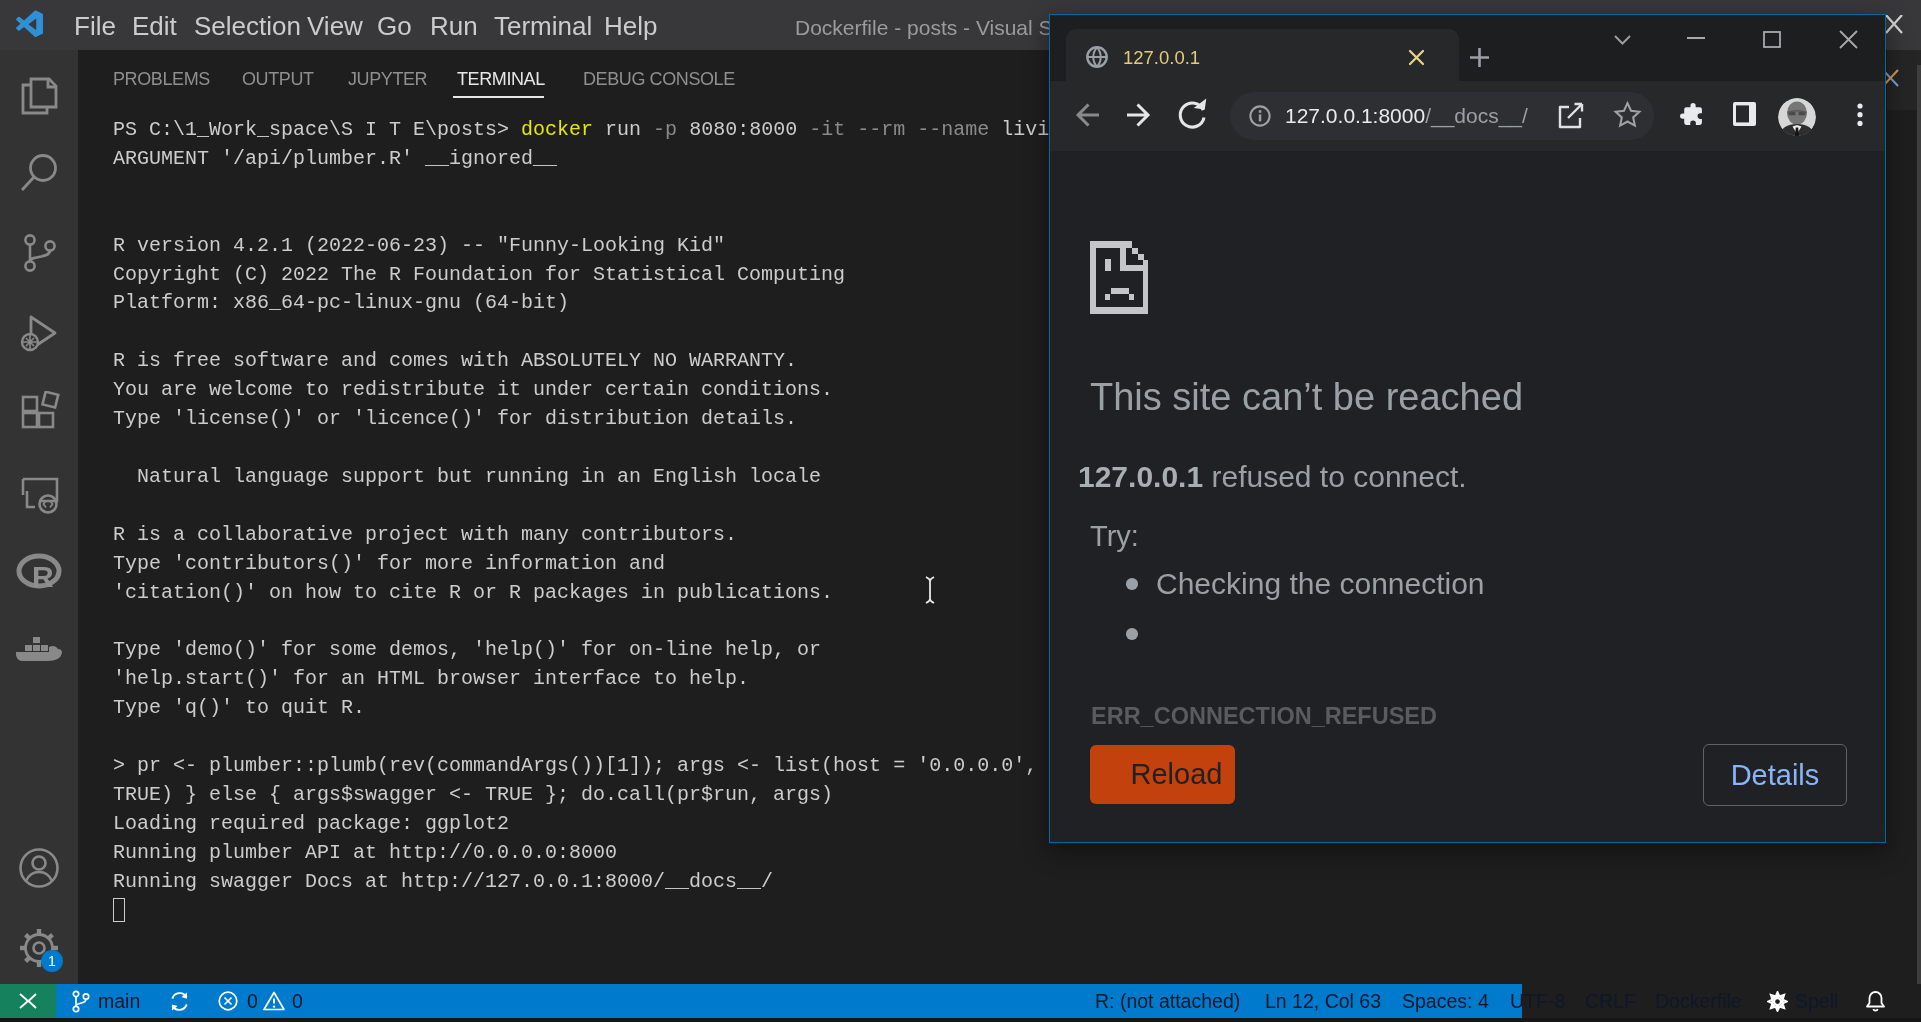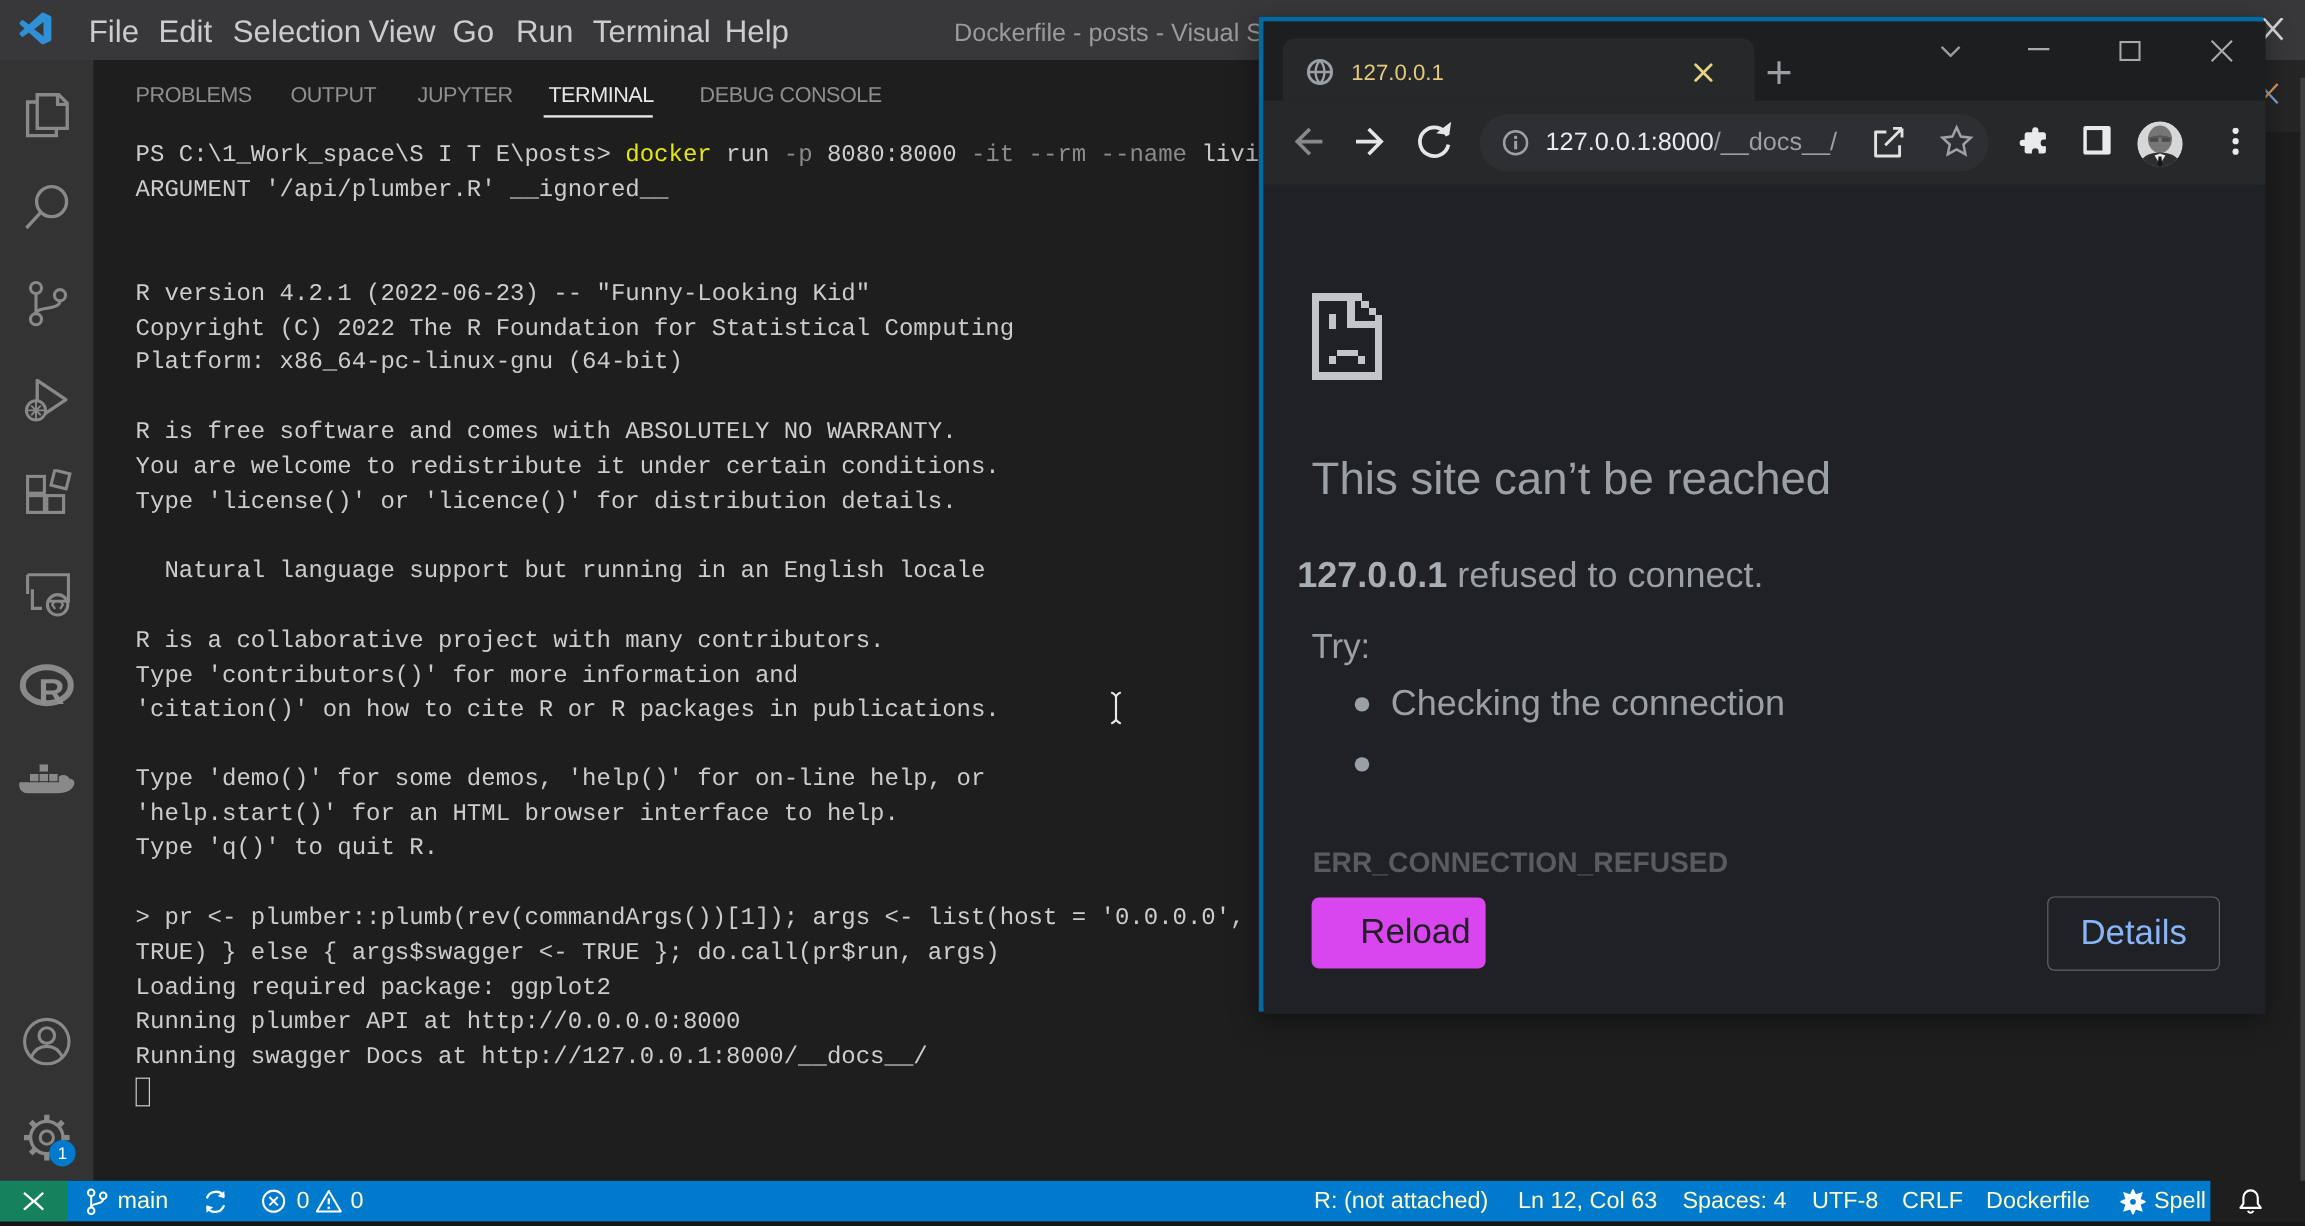--- a/index.html
+++ b/index.html
@@ -14,42 +14,42 @@
 #vstitle { position:absolute; left:795px; top:16px; font-size:21px; color:#9b9b9b; white-space:pre; }
 #activitybar { position:absolute; left:0; top:50px; width:78px; height:934px; background:#333333; }
 #panel { position:absolute; left:78px; top:50px; width:1843px; height:934px; background:#1e1e1e; }
 .ptab { position:absolute; top:71px; font-size:18px; letter-spacing:-0.4px; color:#8f8f8f; line-height:17px; white-space:pre; }
 .ptab.active { color:#e7e7e7; }
 #tabline { position:absolute; left:453px; top:96px; width:91px; height:2px; background:#e7e7e7; }
 #term { position:absolute; left:113px; top:116px; font-family:"Liberation Mono", monospace;
   font-size:20px; line-height:28.9px; color:#cccccc; white-space:pre; }
 #term .y { color:#e5e510; }
 #term .g { color:#8a8a8a; }
-#statusbar { position:absolute; left:0; top:984px; width:1842px; height:34px; background:#007acc; color:#fef9c3; font-size:19.5px; }
+#statusbar { position:absolute; left:0; top:984px; width:1522px; height:34px; background:#007acc; color:#0f172a; font-size:19.5px; }
 #statusbar .sitem { position:absolute; top:7px; line-height:20px; white-space:pre; }
 #remote { position:absolute; left:0; top:0; width:56px; height:34px; background:#16825d; }
 #belowbar { position:absolute; left:0; top:1018px; width:1921px; height:4px; background:#161616; }
 
 
 #chrome { position:absolute; left:1049px; top:14px; width:837px; height:829px;
-  background:#202124; border:4px solid #0369a1; box-shadow:0 8px 24px rgba(0,0,0,0.45); }
+  background:#202124; border:1px solid #0369a1; box-shadow:0 8px 24px rgba(0,0,0,0.45); }
 #tabstrip { position:absolute; left:0; top:0; width:835px; height:66px; background:#1d1e20; }
 #tab { position:absolute; left:16px; top:14px; width:393px; height:52px; background:#27282a; border-radius:10px 10px 0 0; }
 #toolbar { position:absolute; left:0; top:66px; width:835px; height:70px; background:#27282a; }
 #pill { position:absolute; left:180px; top:11px; width:424px; height:48px; background:#2e2f32; border-radius:24px; }
 #content { position:absolute; left:0; top:136px; width:835px; height:691px; background:#202124; }
 .err-h1 { position:absolute; left:40px; top:223px; font-size:38px; color:#9aa0a6; line-height:46px; white-space:pre; }
 .err-sub { position:absolute; left:28px; top:311px; font-size:30px; color:#9aa0a6; line-height:30px; white-space:pre; }
 .err-sub b { color:#a9aeb4; }
 .err-try { position:absolute; left:40px; top:371px; font-size:29px; color:#9aa0a6; line-height:29px; }
 .err-li { position:absolute; font-size:30px; color:#9aa0a6; line-height:30px; white-space:pre; }
 .err-li.link { color:#8ab4f8; }
 .dot { position:absolute; width:11.5px; height:11.5px; border-radius:50%; background:#9aa0a6; }
 .err-code { position:absolute; left:41px; top:553px; font-size:23.5px; color:#585b5f; line-height:25px;font-weight:bold; }
-#reloadbtn { position:absolute; left:40px; top:594px; width:145px; height:59px; background:#d946ef; border-radius:6px;
+#reloadbtn { position:absolute; left:40px; top:594px; width:145px; height:59px; background:#c2410c; border-radius:6px;
   color:#202124; font-size:29px; text-align:center; line-height:59px;padding-left:28px; }
 #detailsbtn { position:absolute; left:653px; top:593px; width:144px; height:62px; border:1px solid #5f6368; border-radius:6px;
   color:#8ab4f8; font-size:29px; text-align:center; line-height:60px; }
 .cicon { position:absolute; }
 </style>
 </head>
 <body>
 <div id="screen">
 
   <div id="titlebar">

